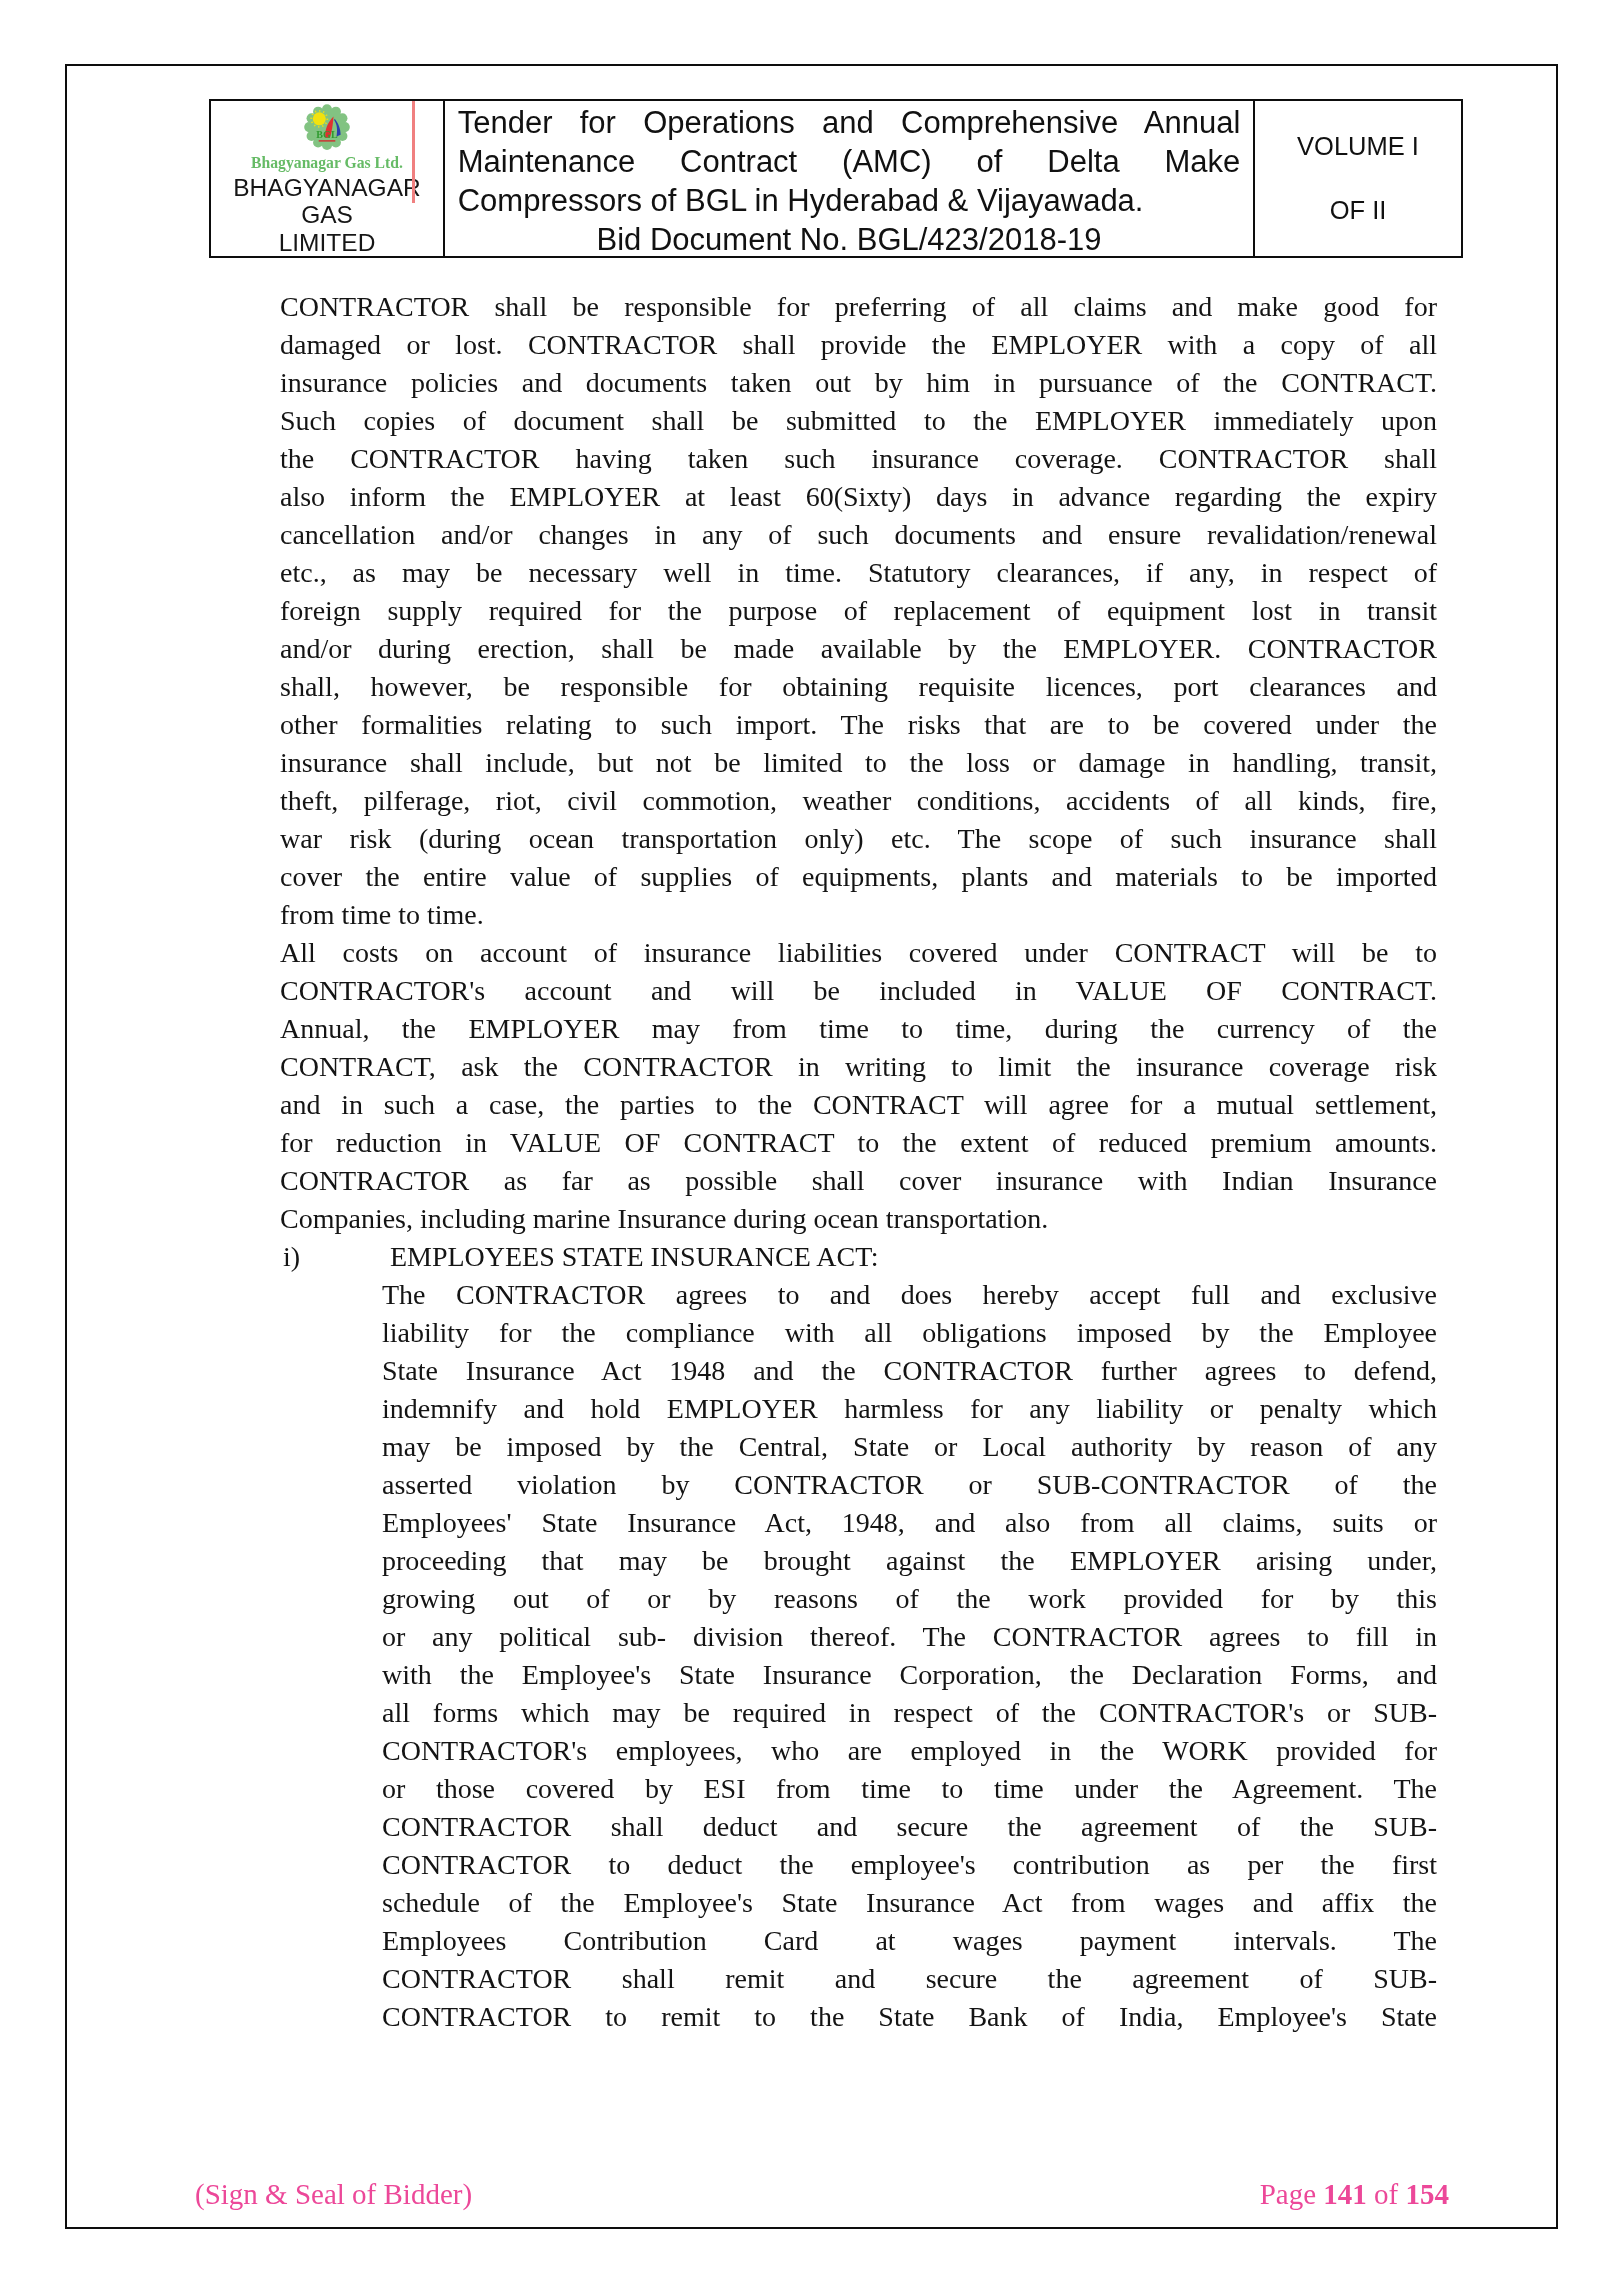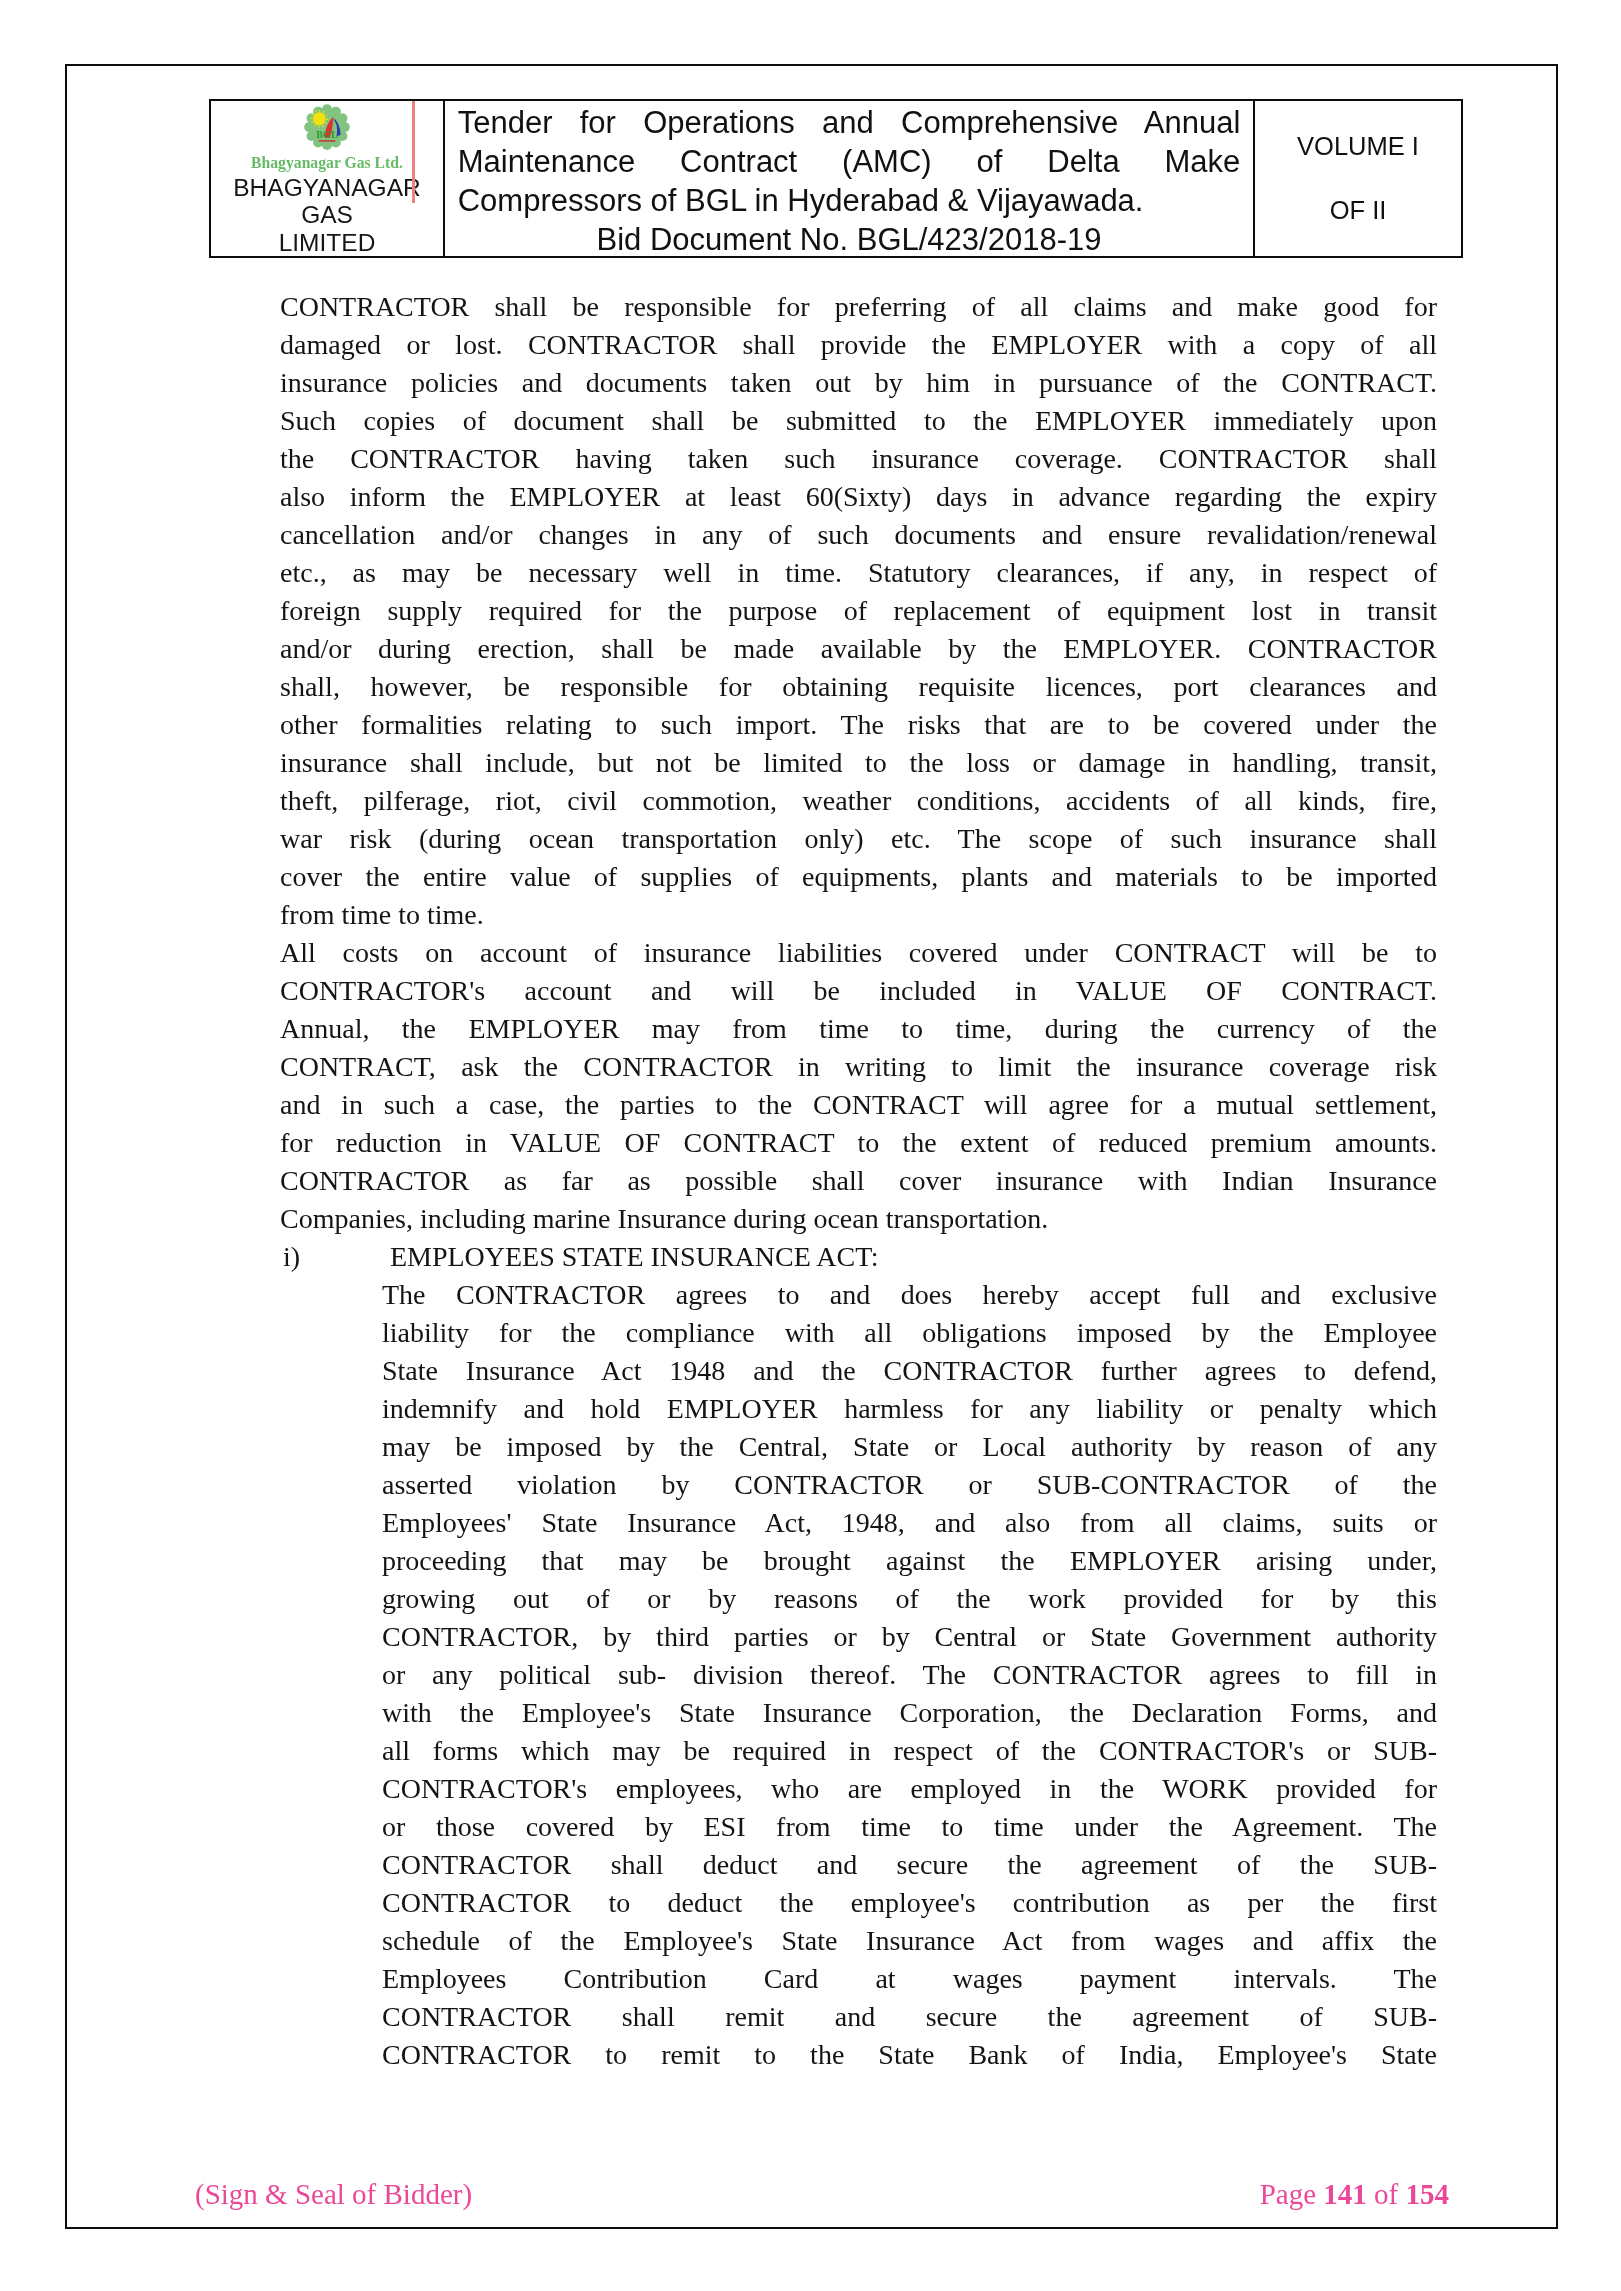--- a/index.html
+++ b/index.html
@@ -160,21 +160,20 @@
     <div class="jl indented">
         <div class="bline">The CONTRACTOR agrees to and does hereby accept full and exclusive</div>
         <div class="bline">liability for the compliance with all obligations imposed by the Employee</div>
         <div class="bline">State Insurance Act 1948 and the CONTRACTOR further agrees to defend,</div>
         <div class="bline">indemnify and hold EMPLOYER harmless for any liability or penalty which</div>
         <div class="bline">may be imposed by the Central, State or Local authority by reason of any</div>
         <div class="bline">asserted violation by CONTRACTOR or SUB-CONTRACTOR of the</div>
         <div class="bline">Employees' State Insurance Act, 1948, and also from all claims, suits or</div>
         <div class="bline">proceeding that may be brought against the EMPLOYER arising under,</div>
         <div class="bline">growing out of or by reasons of the work provided for by this</div>
-        <div class="bline">CONTRACTOR, by third parties or by Central or State Government authority</div>
         <div class="bline">or any political sub- division thereof. The CONTRACTOR agrees to fill in</div>
         <div class="bline">with the Employee's State Insurance Corporation, the Declaration Forms, and</div>
         <div class="bline">all forms which may be required in respect of the CONTRACTOR's or SUB-</div>
         <div class="bline">CONTRACTOR's employees, who are employed in the WORK provided for</div>
         <div class="bline">or those covered by ESI from time to time under the Agreement. The</div>
         <div class="bline">CONTRACTOR shall deduct and secure the agreement of the SUB-</div>
         <div class="bline">CONTRACTOR to deduct the employee's contribution as per the first</div>
         <div class="bline">schedule of the Employee's State Insurance Act from wages and affix the</div>
         <div class="bline">Employees Contribution Card at wages payment intervals. The</div>
         <div class="bline">CONTRACTOR shall remit and secure the agreement of SUB-</div>

